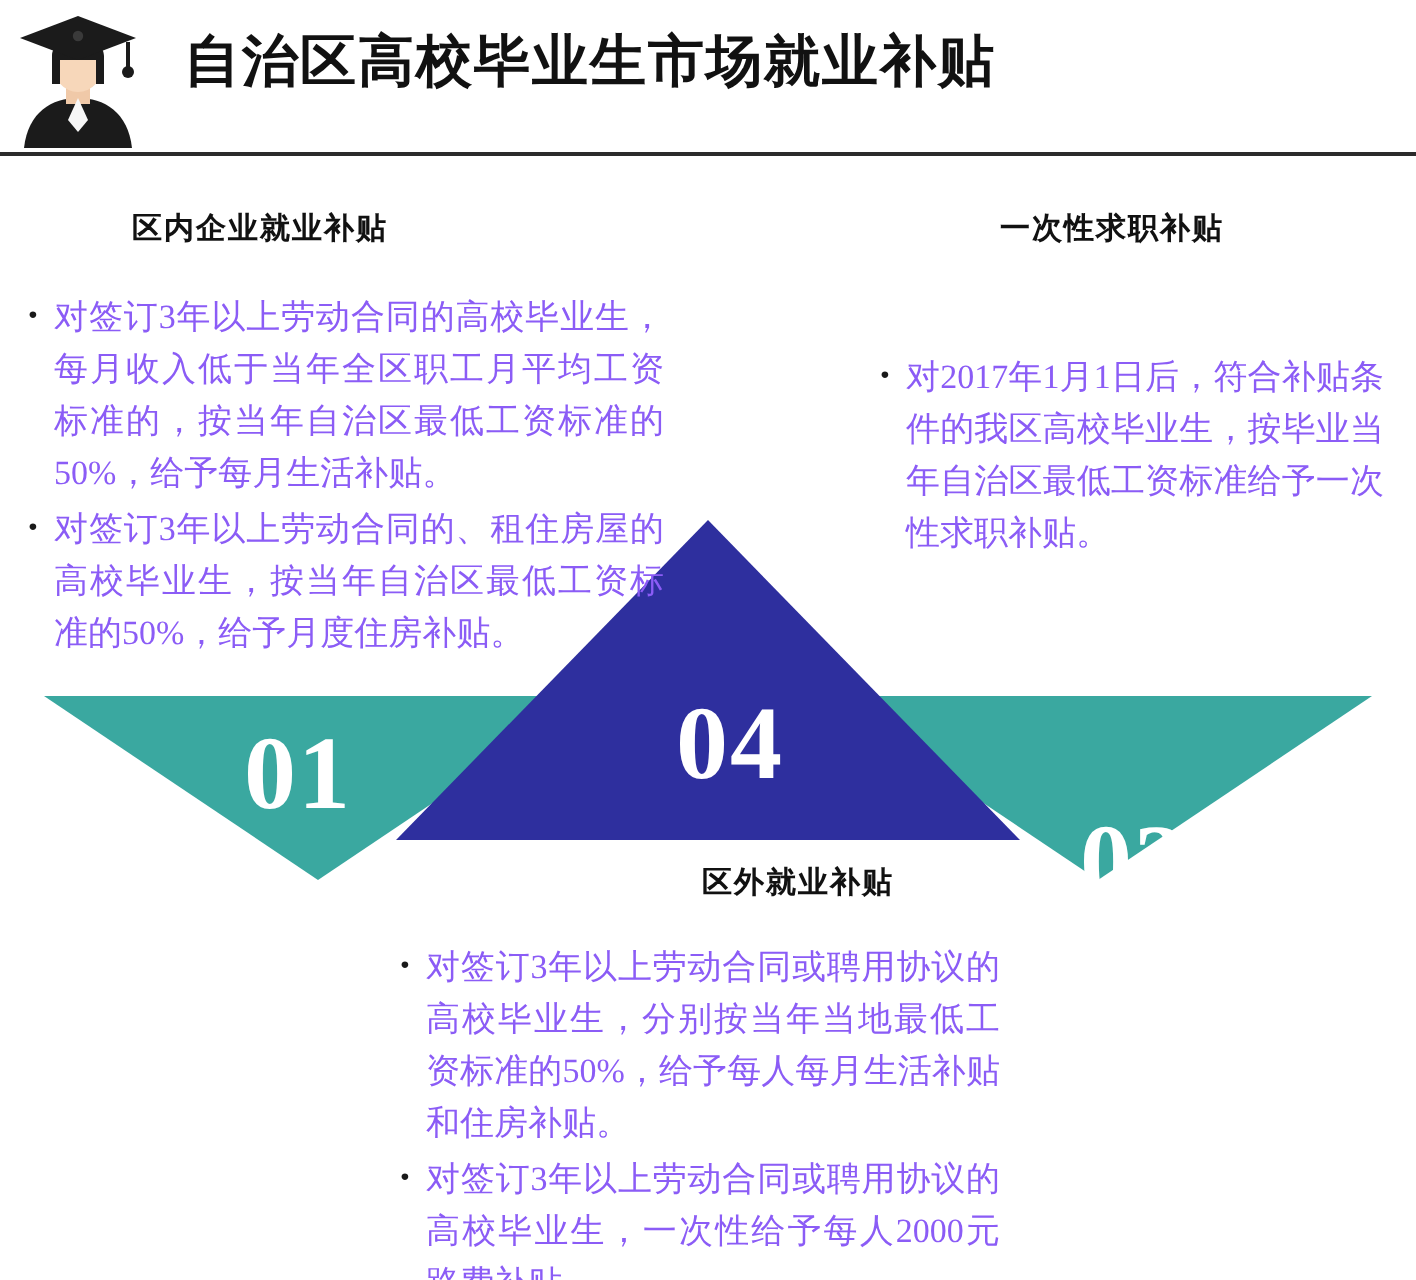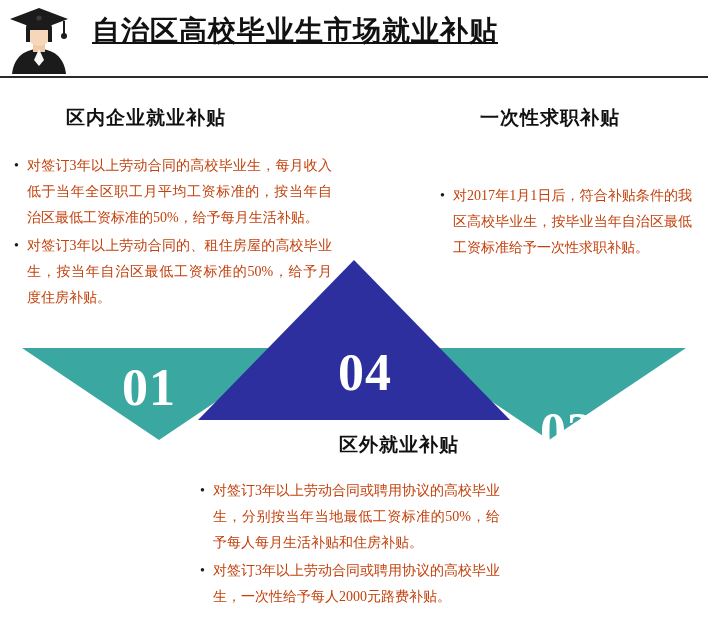--- a/index.html
+++ b/index.html
@@ -47,21 +47,20 @@
   .header-title {
     position: absolute;
     left: 92px;
     top: 12px;
     font-size: 28px;
     font-weight: bold;
     color: #111111;
     letter-spacing: 1px;
     font-family: "Liberation Serif", "DejaVu Serif", serif;
     white-space: nowrap;
-    text-decoration: underline;
   }
 
   
   .tri-wrap {
     position: absolute;
     left: 0;
     top: 260px;
     width: 708px;
     height: 180px;
   }
@@ -77,37 +76,37 @@
   }
   .num-01 { left: 122px; top: 358px; }
   .num-02 { left: 338px; top: 343px; }
   .num-03 { left: 540px; top: 358px; margin-top: 44px; }
 
   
   .block {
     position: absolute;
   }
   .block-title {
-    font-size: 19px;
+    font-size: 15px;
     font-weight: bold;
     color: #111111;
     letter-spacing: 1px;
     white-space: nowrap;
   }
   .bullets {
     margin: 0;
     padding: 0;
     list-style: none;
   }
   .bullets li {
     position: relative;
     padding-left: 13px;
-    font-size: 14px;
+    font-size: 17px;
     line-height: 26px;
-    color: #c2410c;
+    color: #8b5cf6;
     text-align: justify;
     margin-bottom: 2px;
   }
   .bullets li::before {
     content: "\2022";
     position: absolute;
     left: 0;
     top: 0;
     font-size: 14px;
     color: #1a1a1a;
@@ -125,21 +124,21 @@
   }
   #block-1 .bullets { width: 318px; }
 
   
   #block-3 {
     left: 440px;
     top: 105px;
     width: 256px;
   }
   #block-3 .block-title {
-    margin-left: 40px;
+    margin-left: 60px;
     margin-bottom: 52px;
   }
   #block-3 .bullets { width: 252px; }
 
   
   #block-2 {
     left: 200px;
     top: 432px;
     width: 300px;
   }

